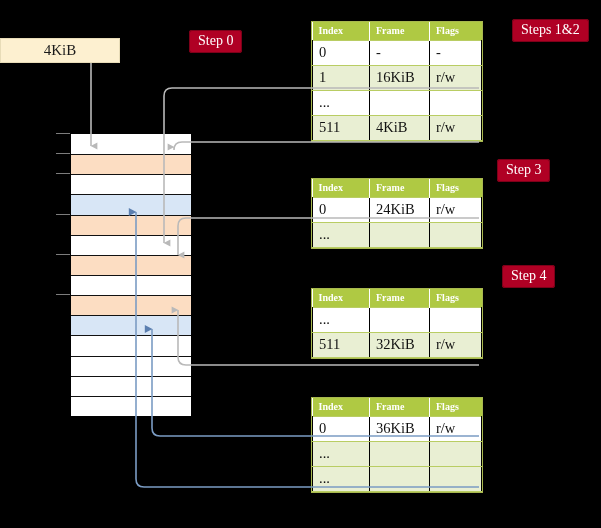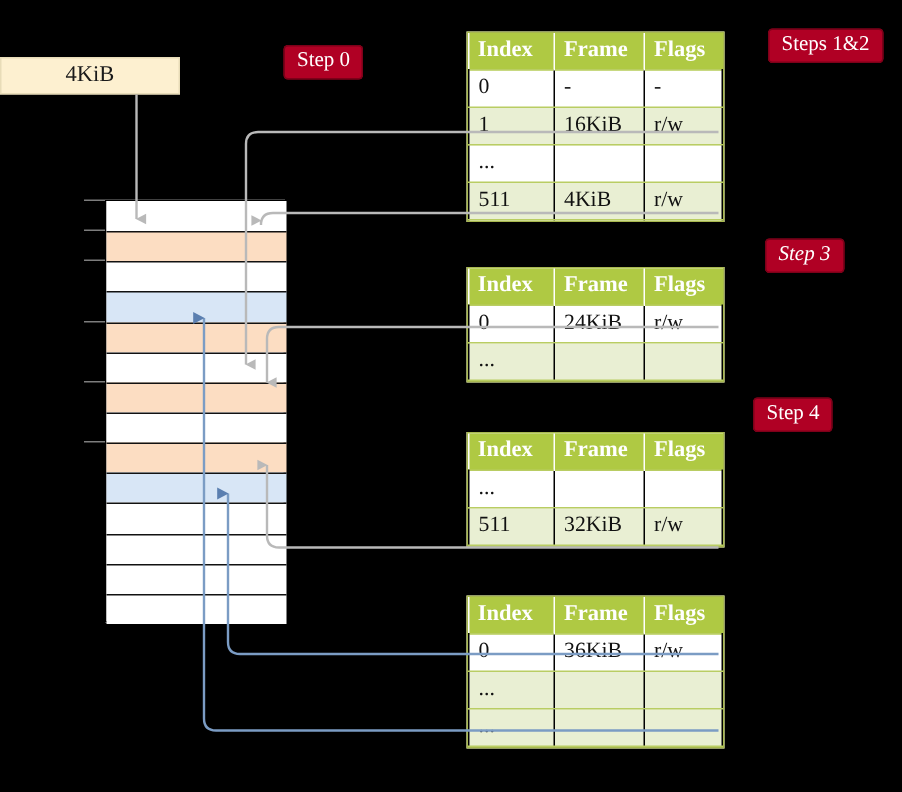--- a/index.html
+++ b/index.html
@@ -35,21 +35,21 @@
     color: #ffffff;
     font-size: 14px;
     padding: 2px 9px 3px 9px;
     border-radius: 3px;
     white-space: nowrap;
     line-height: 1.25;
     box-shadow: 0 0 0 1px #7d0019 inset;
   }
   #pill-step0 { left: 189px; top: 30px; }
   #pill-steps12 { left: 512px; top: 19px; text-align: right; }
-  #pill-step3 { left: 510px; top: 159px; font-style: italic; }
+  #pill-step3 { left: 497px; top: 159px; }
   #pill-step4 { left: 502px; top: 265px; }
 
   
   #memcol {
     position: absolute;
     left: 70px; top: 133px;
     width: 120px; height: 282px;
     border: 1px solid #000000;
     background: #ffffff;
   }
@@ -81,21 +81,21 @@
     color: #111111;
   }
   .ptable table { border-collapse: collapse; }
   .ptable th {
     background: #afc943;
     color: #ffffff;
     font-weight: bold;
     text-align: left;
     padding: 3px 6px 4px 6px;
     border-right: 1px solid #ffffff;
-    font-size: 15px;
+    font-size: 10px;
   }
   .ptable th:last-child { border-right: none; }
   .ptable td {
     padding: 3px 6px 4px 6px;
     border: 1px solid #000000;
     border-top: 1px solid #b9cd63;
     border-bottom: 1px solid #b9cd63;
     height: 25px;
     vertical-align: middle;
   }

